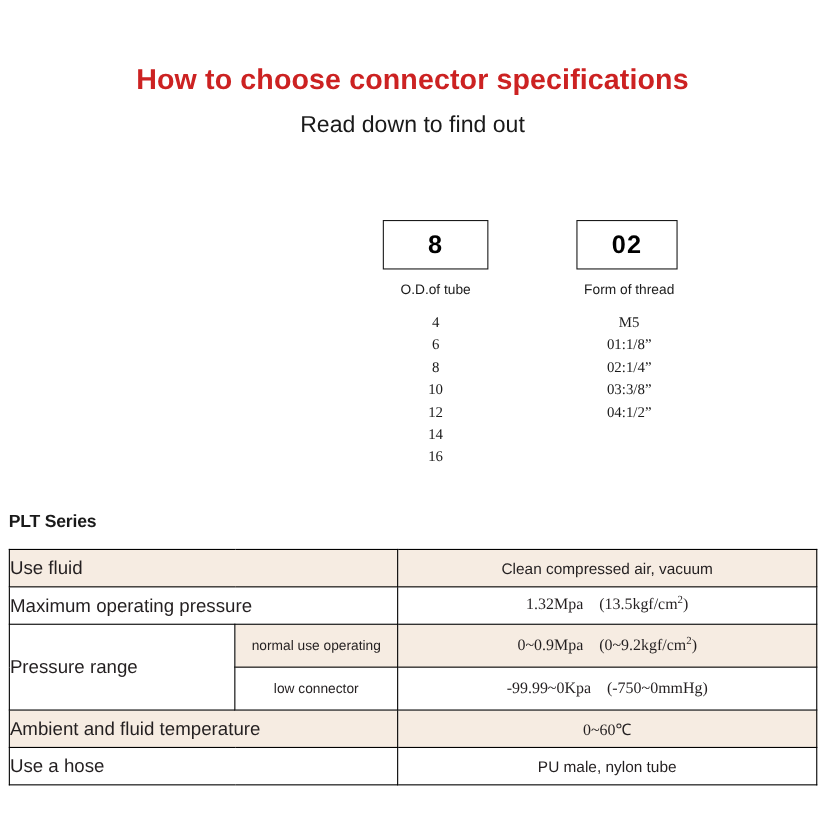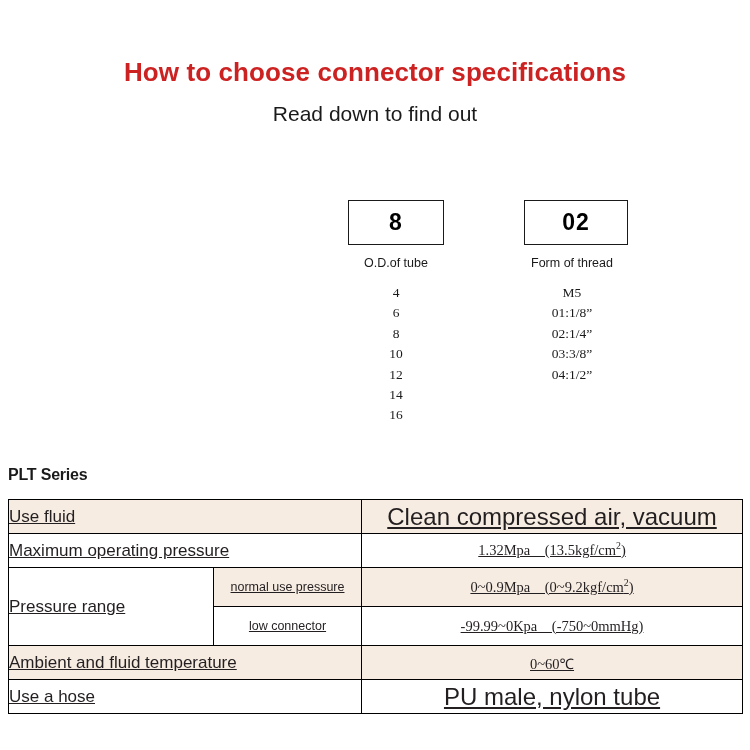--- a/index.html
+++ b/index.html
@@ -82,21 +82,21 @@
     color: #1a1a1a;
     font-family: "Liberation Serif", serif;
   }
   .code-options div { white-space: nowrap; }
 
   #group-series { left: 139px; width: 131px; }
   #group-series .code-box { width: 131px; height: 45px; }
   #group-od     { left: 348px; width: 96px; }
   #group-od .code-box { width: 96px; height: 45px; }
   #group-thread { left: 524px; width: 96px; }
-  #group-thread .code-box { width: 104px; height: 45px; }
+  #group-thread .code-box { width: 92px; height: 45px; }
 
   
   .series-label {
     position: absolute;
     left: 8px;
     top: 466px;
     font-size: 16px;
     font-weight: bold;
     color: #1a1a1a;
     letter-spacing: -0.2px;
@@ -110,40 +110,39 @@
     width: 734px;
     border-collapse: collapse;
     table-layout: fixed;
     font-size: 16px;
   }
   .spec-table td {
     border: 1.4px solid #000000;
     padding: 0;
     color: #231f20;
     vertical-align: middle;
-    text-decoration: underline;
   }
   .cell-label {
     padding-left: 12px;
     font-size: 17px;
     height: 33px;
     text-align: left;
   }
   .cell-label-tall { height: 77px; }
   .cell-sub {
     text-align: center;
     font-size: 12.5px;
     height: 38px;
     color: #333333;
   }
   .cell-value {
     text-align: center;
     height: 33px;
   }
-  .cell-value-big { font-size: 24px; }
+  .cell-value-big { font-size: 14px; }
   .cell-value-small {
     font-size: 14.5px;
     font-family: "Liberation Serif", serif;
     margin-top: 31px;
   }
   .row-tint   { background: #f6ece2; }
   .row-plain  { background: #ffffff; }
   sup { font-size: 0.68em; vertical-align: super; line-height: 0; }
 </style>
 </head>
@@ -195,21 +194,21 @@
       <tr>
         <td class="cell-label row-tint" colspan="2">Use fluid</td>
         <td class="cell-value cell-value-big row-tint">Clean compressed air, vacuum</td>
       </tr>
       <tr>
         <td class="cell-label row-plain" colspan="2">Maximum operating pressure</td>
         <td class="cell-value cell-value-small row-plain">1.32Mpa (13.5kgf/cm<sup>2</sup>)</td>
       </tr>
       <tr>
         <td class="cell-label cell-label-tall row-plain" rowspan="2">Pressure range</td>
-        <td class="cell-sub row-tint">normal use pressure</td>
+        <td class="cell-sub row-tint">normal use operating</td>
         <td class="cell-value cell-value-small row-tint">0~0.9Mpa (0~9.2kgf/cm<sup>2</sup>)</td>
       </tr>
       <tr>
         <td class="cell-sub row-plain">low connector</td>
         <td class="cell-value cell-value-small row-plain">-99.99~0Kpa (-750~0mmHg)</td>
       </tr>
       <tr>
         <td class="cell-label row-tint" colspan="2">Ambient and fluid temperature</td>
         <td class="cell-value cell-value-small row-tint">0~60℃</td>
       </tr>

